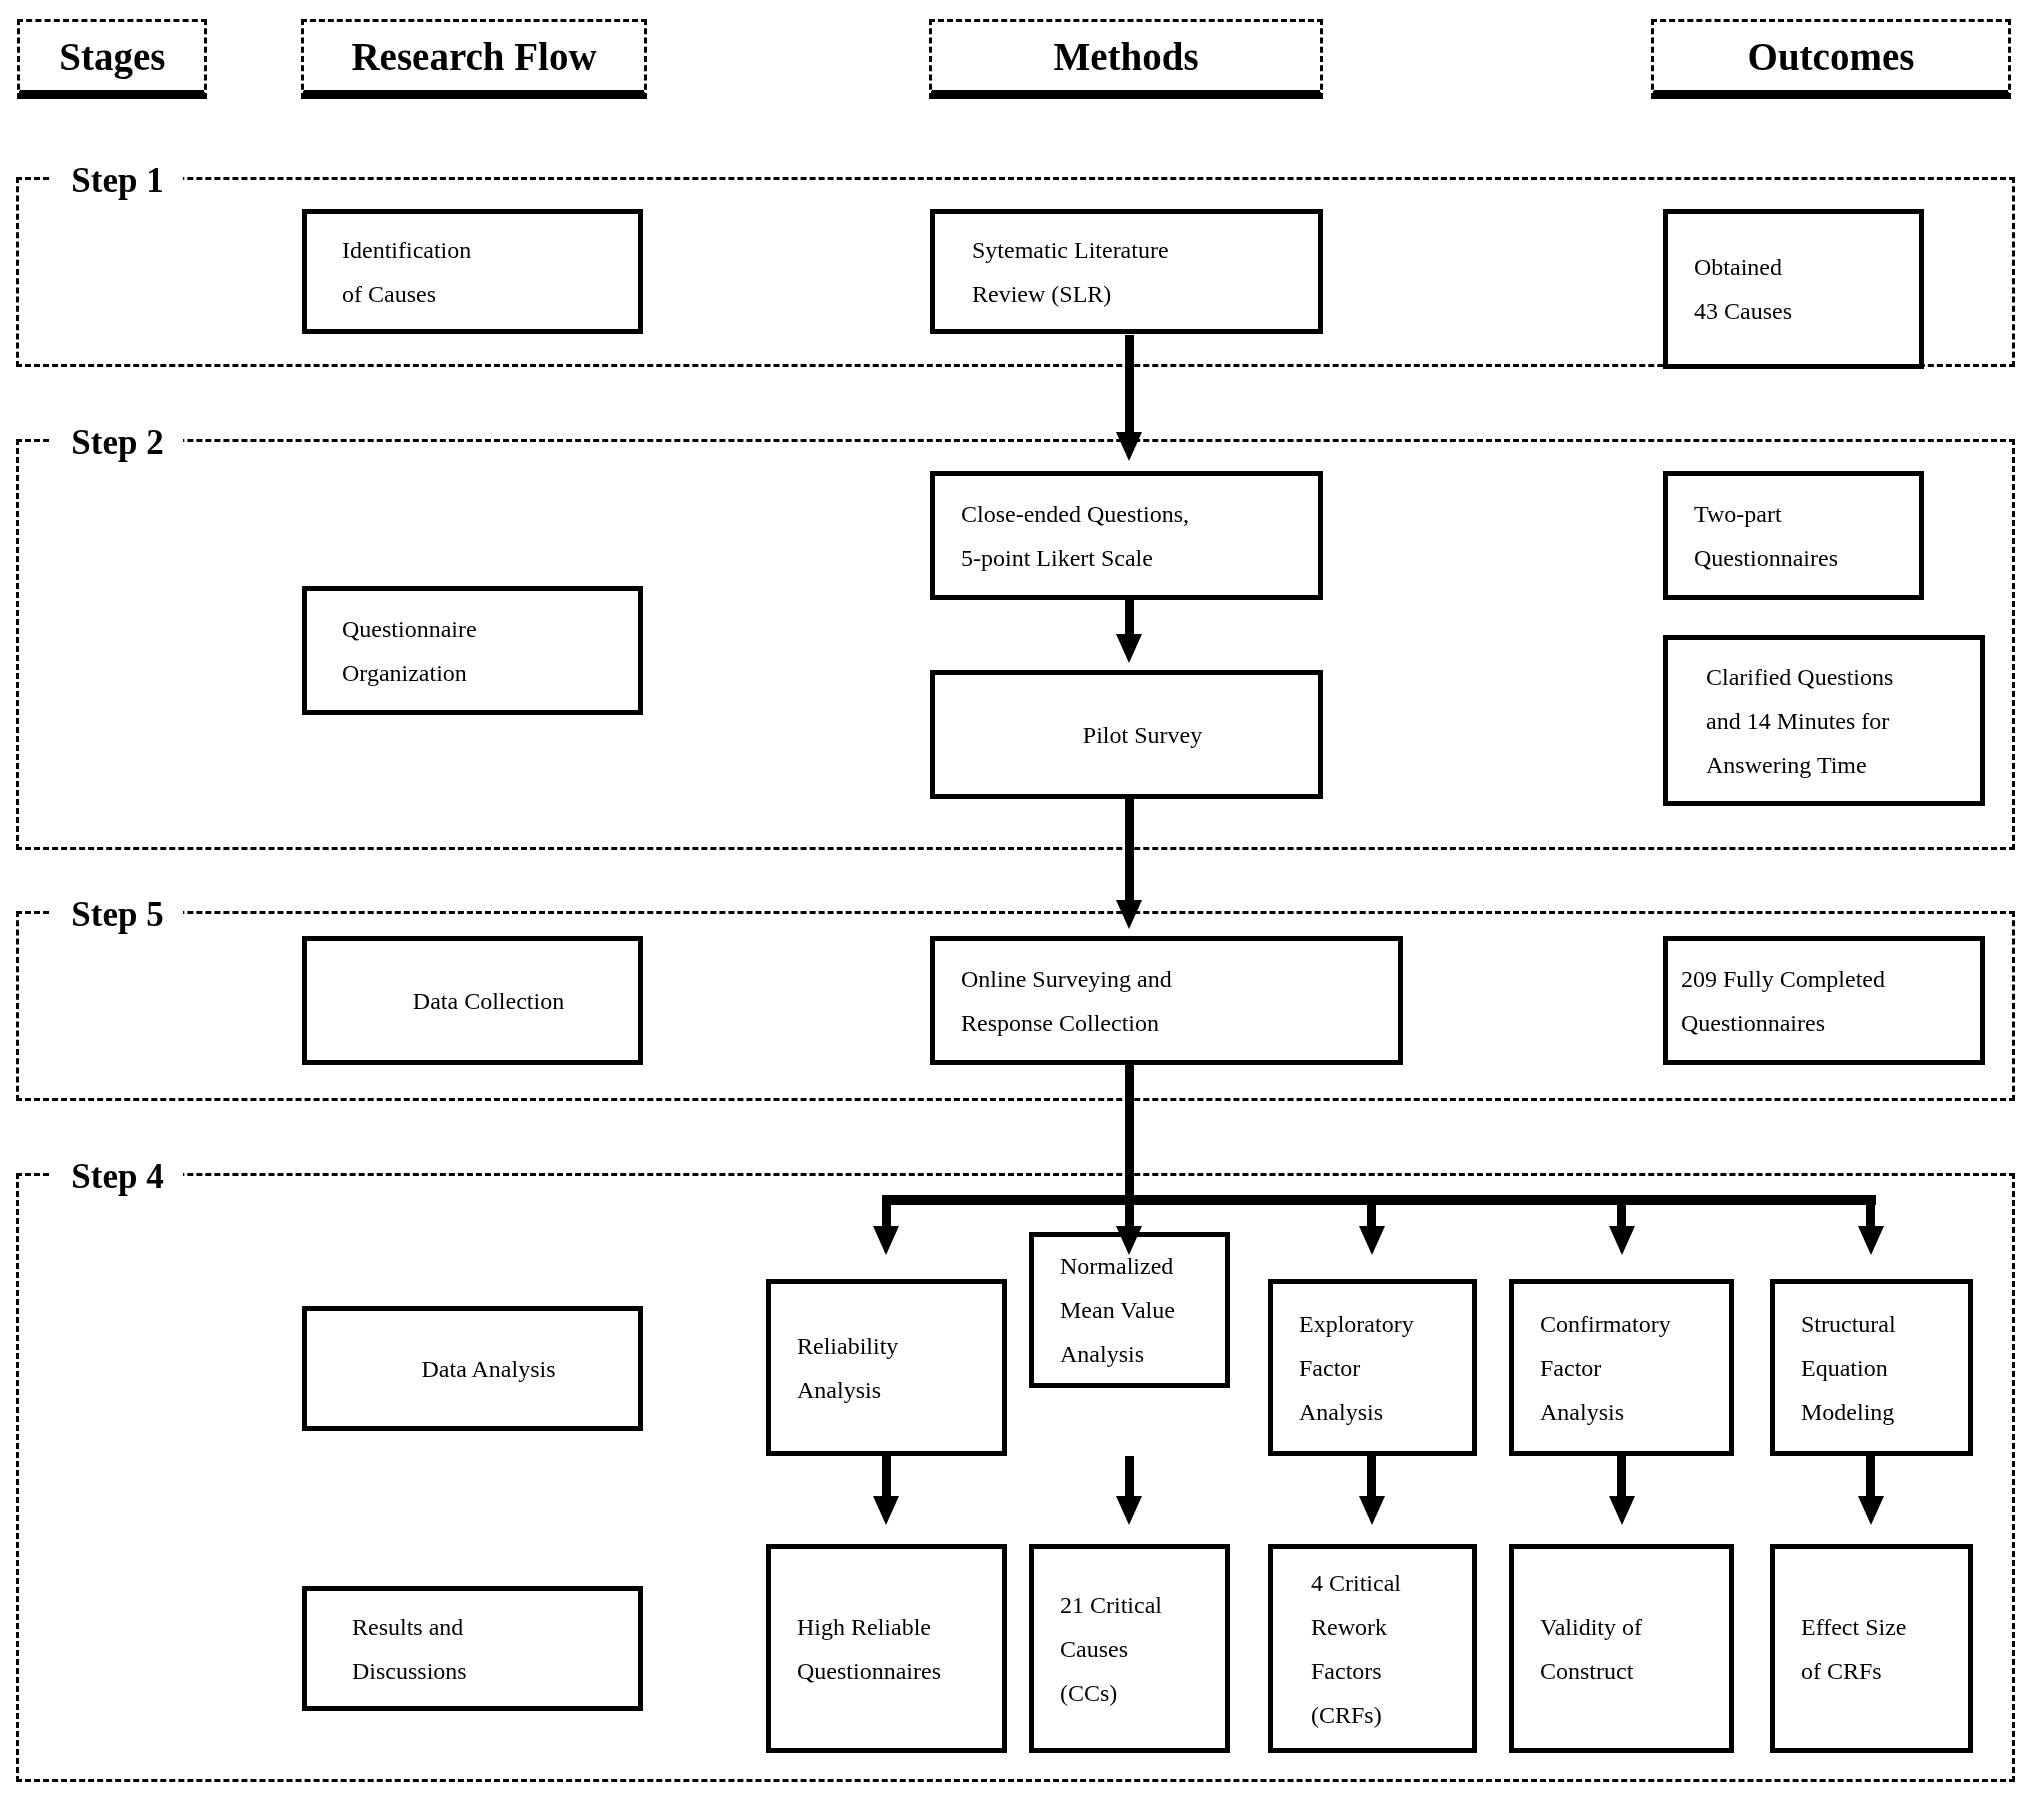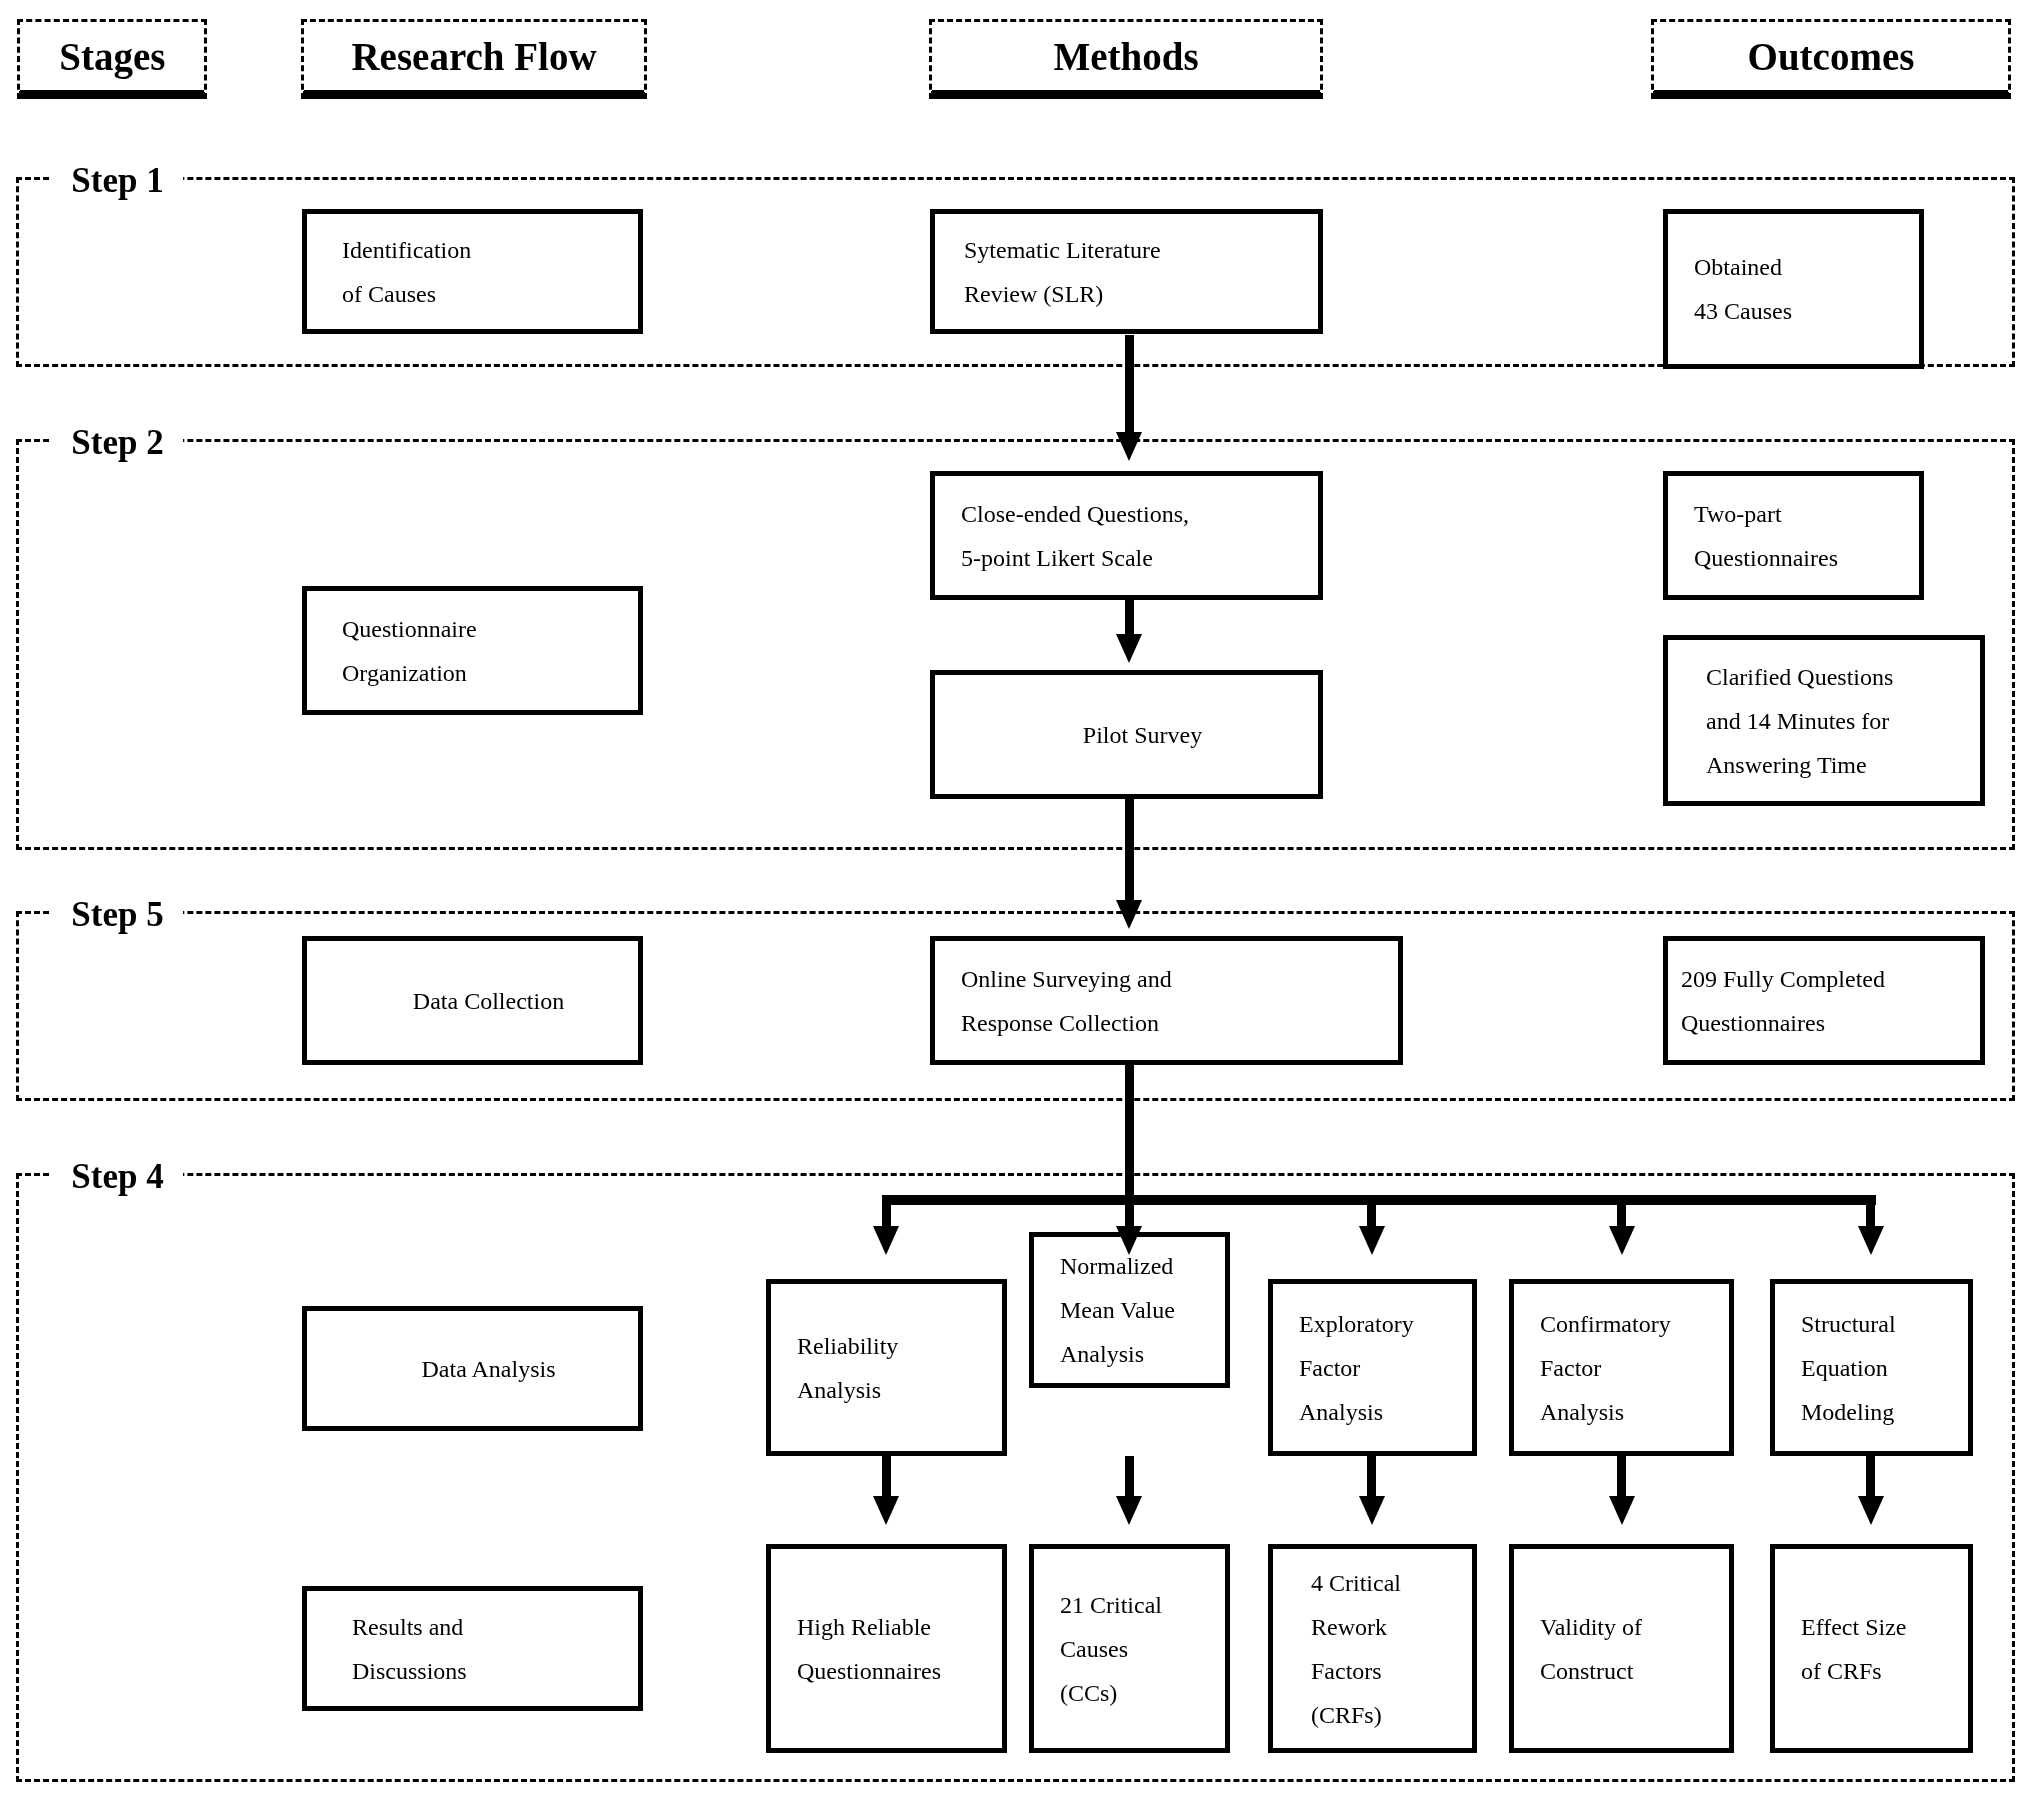--- a/index.html
+++ b/index.html
@@ -41,21 +41,21 @@
     border:5.8px solid #000;
     background:#fff;
     display:flex;flex-direction:column;justify-content:center;
     align-items:flex-start;
     font-size:24px;line-height:44px;
     white-space:pre-line;
   }
   .pl20{padding-left:13px;}
   .pl35{padding-left:38px;}
   .pl40{padding-left:26px;}
-  .pl45{padding-left:29px;}
+  .pl45{padding-left:37px;}
   .pl55{padding-left:35px;}
   .pl70{padding-left:45px;}
   .center{align-items:center;text-align:center;padding-left:32px;}
   
   .vline{position:absolute;width:9px;background:#000;}
   .ahead{
     position:absolute;width:0;height:0;
     border-left:13px solid transparent;
     border-right:13px solid transparent;
     border-top:29px solid #000;

